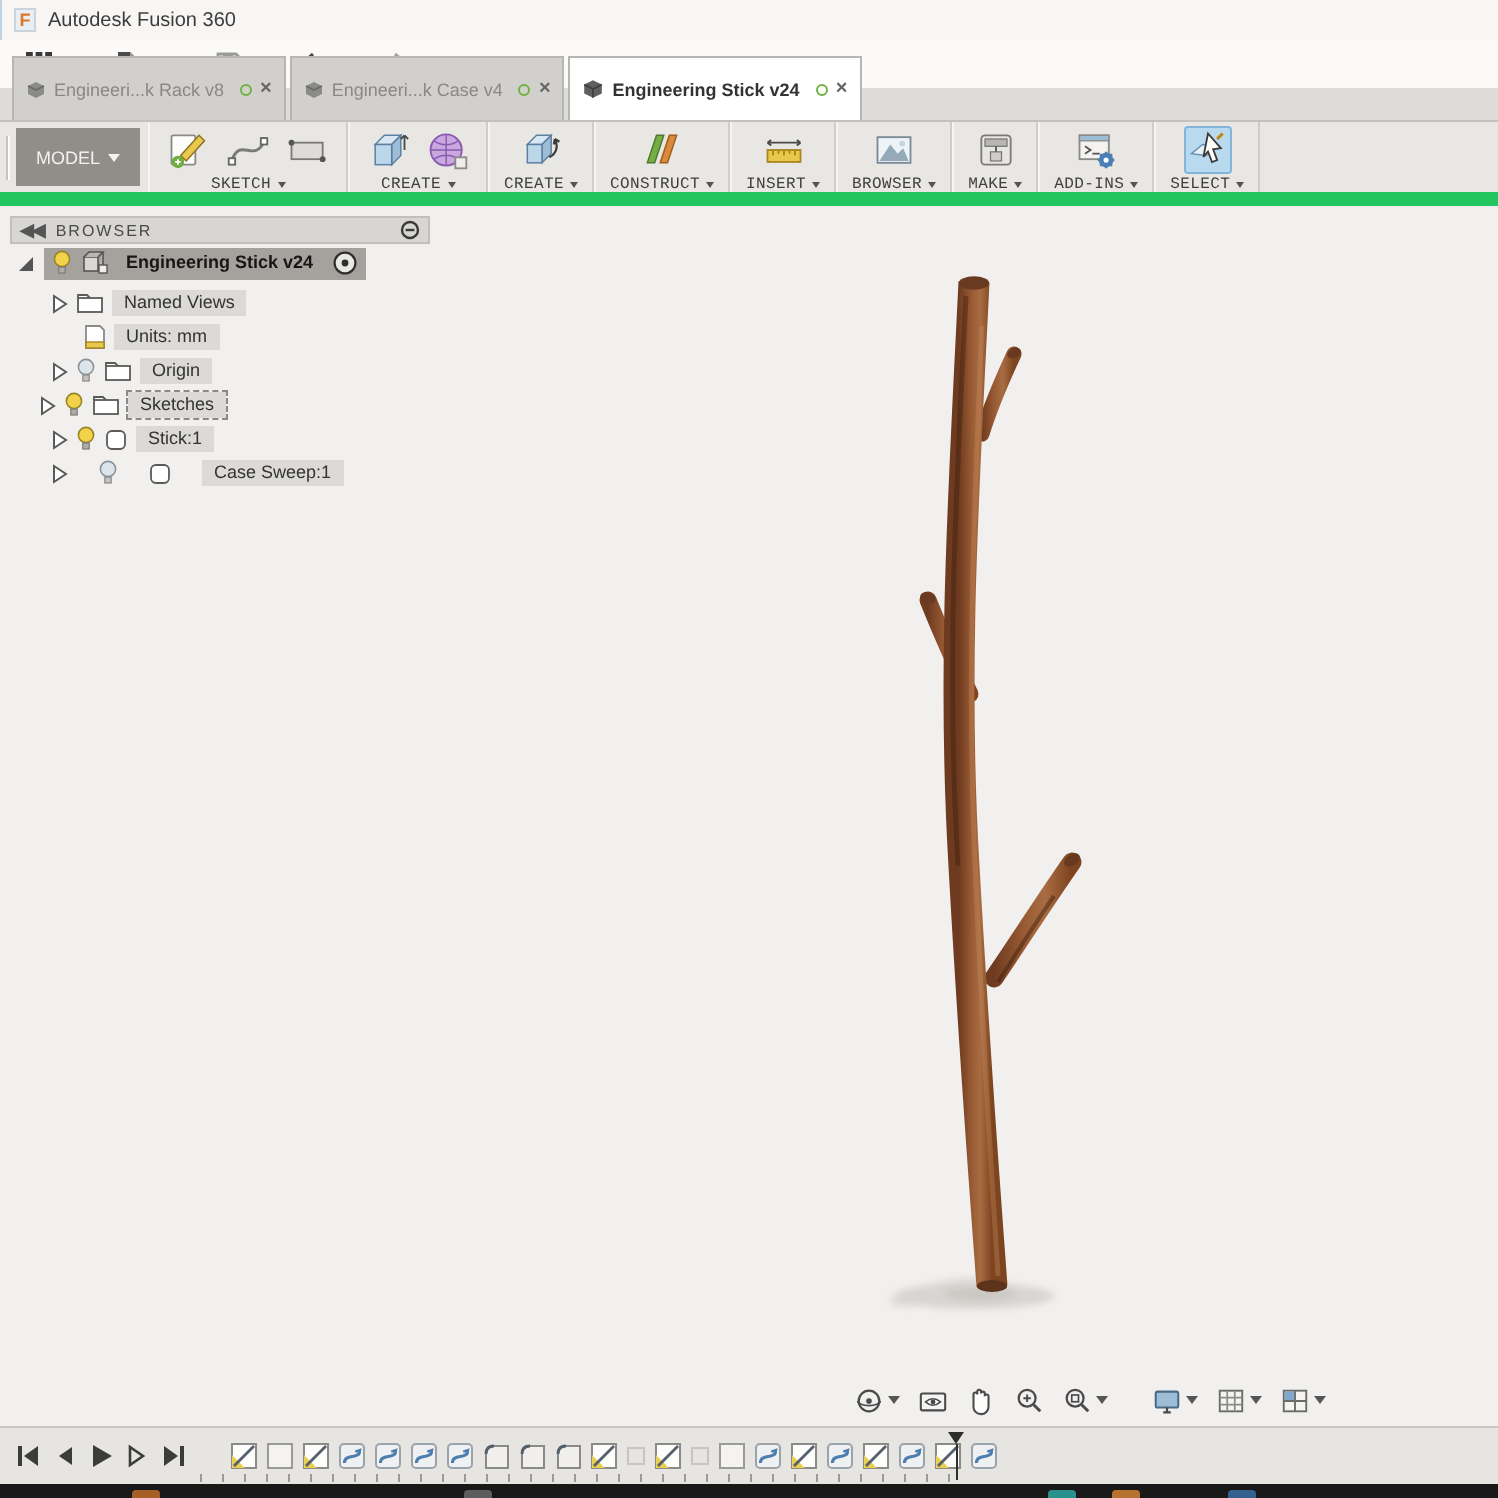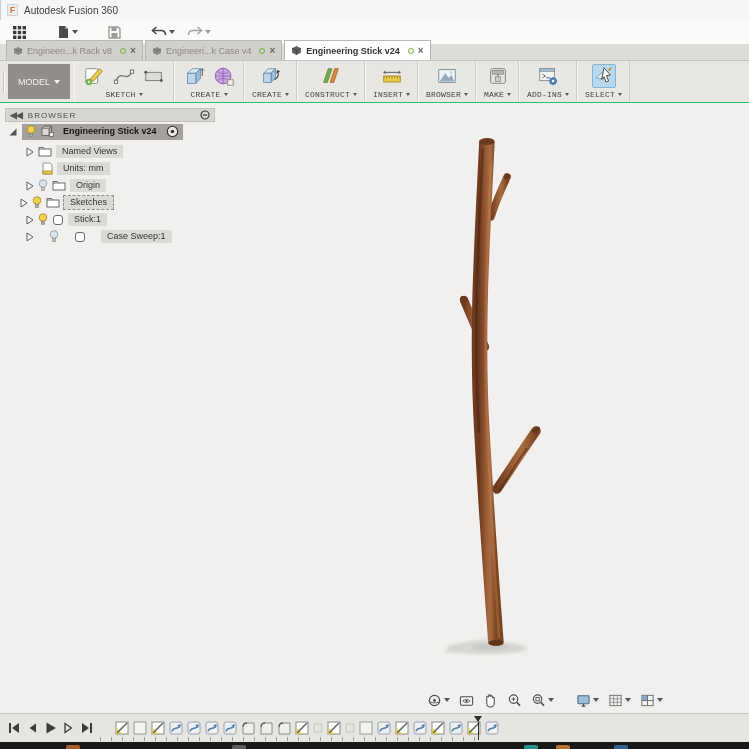--- a/index.html
+++ b/index.html
@@ -15,28 +15,28 @@
 
   
   .qat { height:24px; background:#fbfaf9; display:flex; align-items:center; gap:4px; padding-left:8px; }
   .qat-btn { display:flex; align-items:center; gap:2px; padding:2px 4px; cursor:default; }
   .caret { width:0; height:0; border-left:3px solid transparent; border-right:3px solid transparent; border-top:4px solid #555; display:inline-block; }
   .caret.lt { border-top-color:#999; }
   .qat-sep { width:14px; }
 
   
   .tabbar { height:17px; background:#dedcd9; display:flex; align-items:flex-end; padding-left:6px; border-bottom:1px solid #c4c2bf; }
-  .doctab { height:20px; display:flex; align-items:center; gap:4px; padding:0 6px; background:#d2d0cd; border:1px solid #b8b6b3; border-bottom:none; margin-right:2px; font-size:9px; color:#8a8886; min-width:135px; }
+  .doctab { height:32px; display:flex; align-items:center; gap:4px; padding:0 6px; background:#d2d0cd; border:1px solid #b8b6b3; border-bottom:none; margin-right:2px; font-size:9px; color:#8a8886; min-width:135px; }
   .doctab.active { background:#ffffff; color:#333; font-weight:bold; }
   .sync-circle { width:6px; height:6px; border:1px solid #6fb23e; border-radius:50%; display:inline-block; }
   .tab-close { font-size:10px; color:#666; font-weight:bold; line-height:10px; }
   .doctab .spacer { flex:1; }
 
   
-  .ribbon { height:42px; background:#e9e7e4; display:flex; align-items:stretch; border-bottom:1px solid #22c55e; }
+  .ribbon { height:42px; background:#e9e7e4; display:flex; align-items:stretch; border-bottom:7px solid #22c55e; }
   .grip { width:7px; display:flex; align-items:center; justify-content:center; }
   .grip i { display:block; width:2px; height:22px; border-left:1px solid #c6c4c1; border-right:1px solid #fdfdfc; }
   .model-btn { width:62px; margin:3px 4px 3px 1px; background:#918e8a; color:#f2f2f0; font-size:9px; display:flex; align-items:center; justify-content:center; gap:4px; cursor:default; }
   .model-btn .caret { border-top-color:#f2f2f0; }
   .rgroup { display:flex; flex-direction:column; align-items:center; justify-content:flex-start; padding:2px 7px 1px; border-left:1px solid #f6f5f3; border-right:1px solid #cfcdc9; }
   .rgroup .icons { display:flex; gap:6px; align-items:center; height:26px; }
   .rgroup .rlabel { font-size:8px; color:#3f3f3f; letter-spacing:.2px; display:flex; align-items:center; gap:3px; margin-top:1px;font-family:Liberation Mono, monospace; }
   .rgroup .rlabel .caret { border-top-width:3px; border-left-width:2.5px; border-right-width:2.5px; }
   .ricon { width:24px; height:24px; display:flex; align-items:center; justify-content:center; }
   .ricon svg { width:22px; height:22px; }

